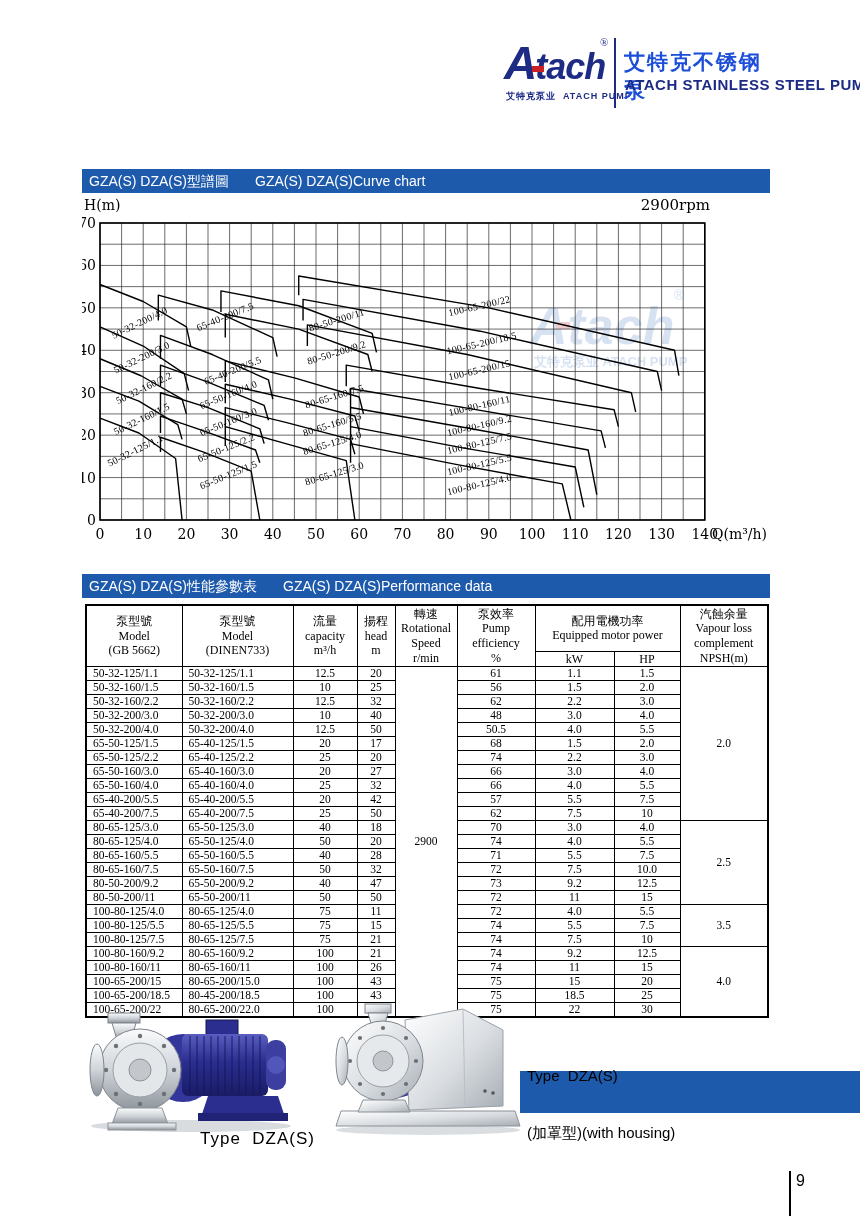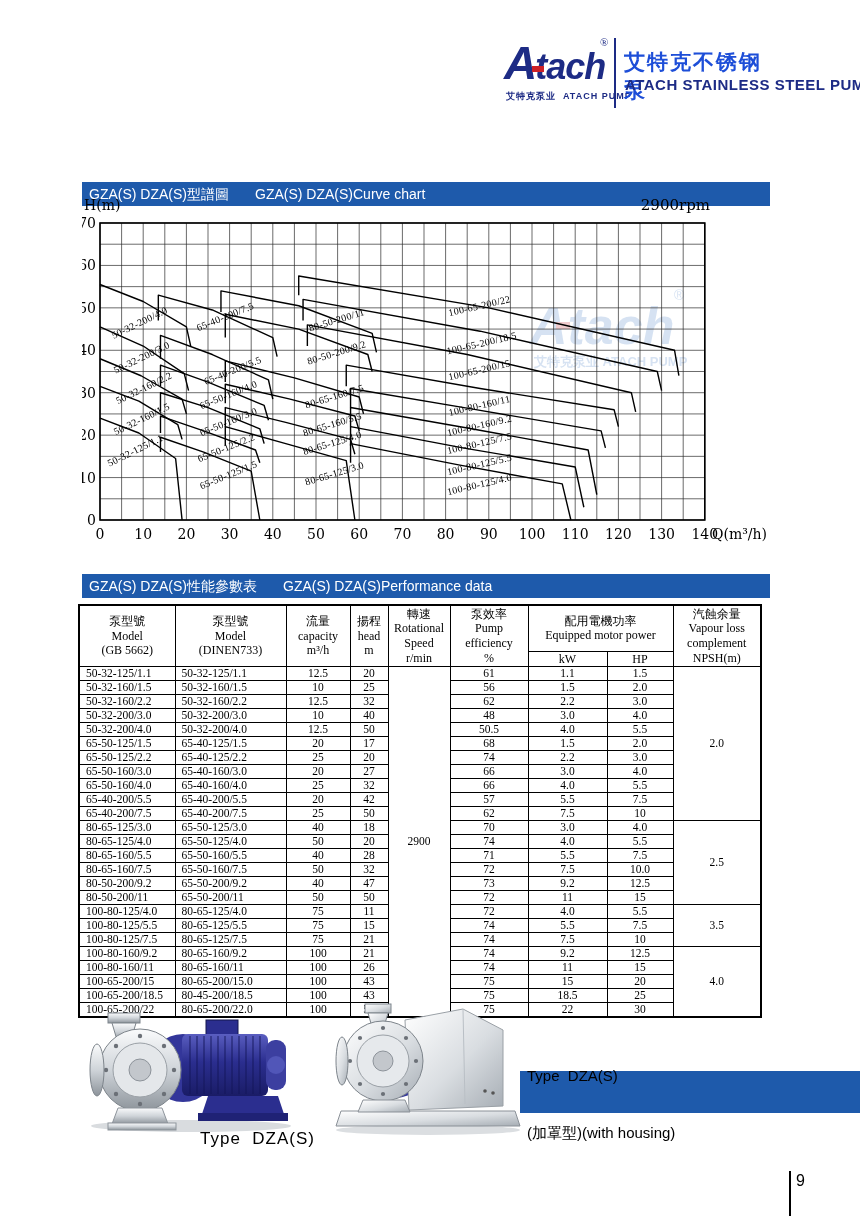--- a/index.html
+++ b/index.html
@@ -21,21 +21,21 @@
   .logo-en{position:absolute;left:127px;top:38px;font-size:15px;font-weight:bold;color:#1d2b85;
            letter-spacing:.5px;font-family:"Liberation Sans",sans-serif;white-space:pre;}
   
   .secbar{position:absolute;left:82px;width:688px;height:24px;background:#1e5aab;
           color:#fff;font-family:"Liberation Sans",sans-serif;font-size:14px;
           line-height:24px;padding-left:7px;box-sizing:border-box;white-space:nowrap;}
   .secbar .en{margin-left:26px;}
   
   .chart{position:absolute;left:82px;top:194px;}
   
-  .ptable{position:absolute;left:78px;top:604px;border-collapse:collapse;table-layout:fixed;
+  .ptable{position:absolute;left:85px;top:604px;border-collapse:collapse;table-layout:fixed;
           font-size:11.5px;}
   .ptable td,.ptable th{border:1px solid #000;padding:0 2px;text-align:center;
           font-weight:normal;overflow:hidden;}
   .ptable{border:2px solid #000;}
   .ptable thead th{white-space:pre-line;line-height:1.22;font-size:12px;}
   .ptable tbody tr{height:14px;}
   .ptable tbody td{line-height:13px;}
   .ptable td.model{text-align:left;padding-left:6px;}
   
   .fig{position:absolute;}
@@ -56,21 +56,21 @@
   <div class="logo">
     <div class="logo-word"><span class="logo-A">A</span><span class="logo-rest">tach</span></div>
     <span class="logo-tick"></span>
     <span class="logo-reg">®</span>
     <div class="logo-sub">艾特克泵业  ATACH PUMP</div>
     <div class="logo-div"></div>
     <div class="logo-zh">艾特克不锈钢泵</div>
     <div class="logo-en">ATACH STAINLESS STEEL PUMP</div>
   </div>
 
-  <div class="secbar" style="top:182px;">
+  <div class="secbar" style="top:169px;">
     <span>GZA(S) DZA(S)型譜圖</span><span class="en">GZA(S) DZA(S)Curve chart</span>
   </div>
 
   <svg class="chart" id="chart" width="700" height="368" viewBox="0 0 700 368">
       <g opacity="0.55">
         <text x="448" y="150" style="font:italic bold 52px &quot;Liberation Sans&quot;,sans-serif;fill:#b6cce8">Atach</text>
         <text x="592" y="106" style="font:14px &quot;Liberation Sans&quot;,sans-serif;fill:#b6cce8">®</text>
         <text x="452" y="172" style="font:bold 13px &quot;Liberation Sans&quot;,sans-serif;fill:#b6cce8">艾特克泵业  ATACH PUMP</text>
         <rect x="474" y="128" width="14" height="7" fill="#e4a1a5"></rect>
       </g>

